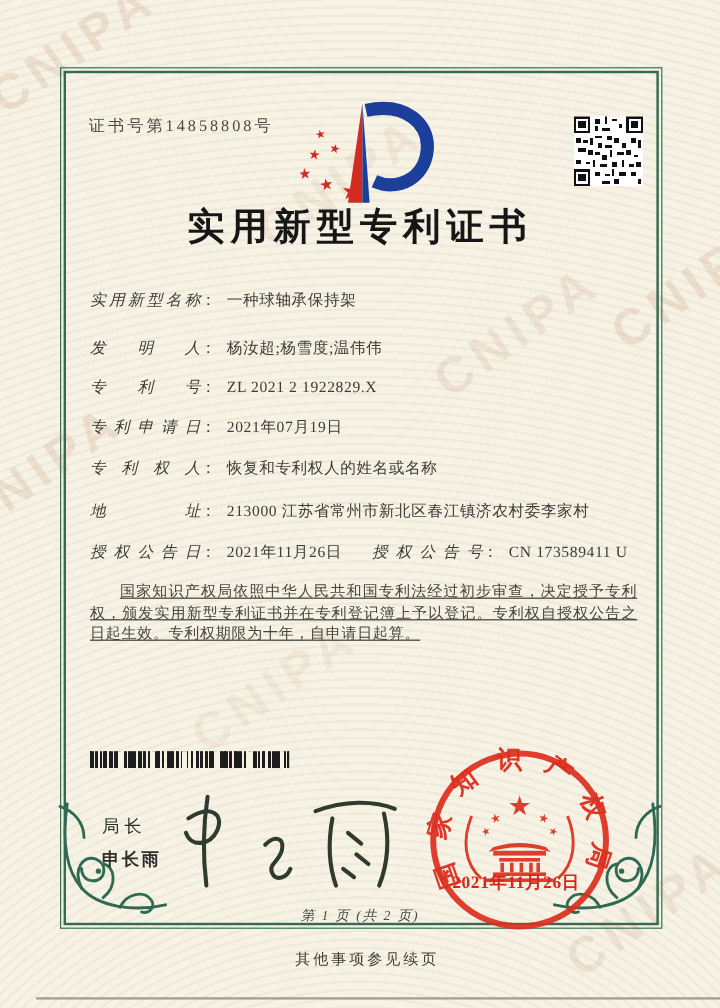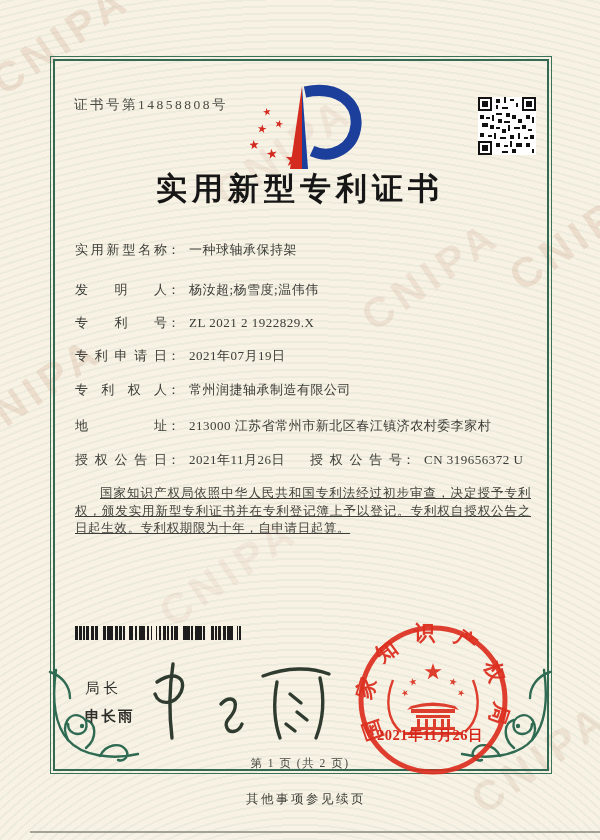--- a/index.html
+++ b/index.html
@@ -37,21 +37,21 @@
   .cert-no{position:absolute;z-index:4;left:74px;top:96px;
     font-size:13.5px;letter-spacing:2.5px;color:#4a4a44;}
   .logo{position:absolute;z-index:4;left:250px;top:84px;width:120px;height:86px;}
   .qr{position:absolute;z-index:4;left:478px;top:97px;width:58px;height:58px;}
   .title{position:absolute;z-index:4;left:0;right:0;top:168px;text-align:center;
     font-size:31px;font-weight:bold;letter-spacing:5px;color:#161616;}
 
   .fields{position:absolute;z-index:4;left:75px;top:238px;width:456px;font-size:13px;}
   .frow{position:absolute;left:0;right:0;white-space:nowrap;}
   .r0{top:3px}.r1{top:43px}.r2{top:76px}.r3{top:109px}.r4{top:143px}.r5{top:179px}.r6{top:213px}
-  .flabel-t{display:inline-block;width:92px;text-align:justify;text-align-last:justify;}
+  .flabel-t{display:inline-block;width:92px;text-align:justify;text-align-last:justify;font-style:italic;}
   .fval{margin-left:9px;letter-spacing:.5px;}
   .pair2{position:absolute;left:235px;top:0;}
 
   .paras{position:absolute;z-index:4;left:75px;top:485px;width:456px;text-decoration:underline;}
   .paras p{margin:0;text-indent:2em;text-align:justify;
     font-size:12.5px;line-height:17.5px;letter-spacing:.6px;color:#45443f;}
 
   .barcode{position:absolute;z-index:4;left:75px;top:626px;width:166px;height:14px;
     background-image:
       repeating-linear-gradient(90deg,transparent 0 23px,#f7f2e4 23px 27px),
@@ -64,21 +64,21 @@
   .director-name{position:absolute;z-index:4;left:85px;top:707px;
     font-size:14.5px;font-weight:bold;letter-spacing:2px;color:#2e2e2a;}
   .signature{position:absolute;z-index:5;left:135px;top:652px;width:215px;height:98px;}
 
   .seal{position:absolute;z-index:6;left:355px;top:620px;width:156px;height:160px;}
   .seal svg{position:absolute;inset:0;}
   .seal-date{position:absolute;left:-6px;right:0;top:106px;text-align:center;
     color:#d5281b;font-weight:bold;font-size:14.5px;letter-spacing:.5px;}
 
   .page-num{position:absolute;z-index:4;left:0;right:0;top:756px;text-align:center;
-    font-size:11.5px;letter-spacing:1.5px;color:#4a4a44;}
+    font-size:11.5px;letter-spacing:1.5px;color:#4a4a44;font-style:italic;}
   .cont-note{position:absolute;z-index:4;left:0;right:0;top:791px;text-align:center;
     font-size:12.5px;letter-spacing:2.5px;color:#3e3e38;margin-left:12px;}
   .scan-edge{position:absolute;z-index:7;left:30px;right:-4px;top:831px;height:2px;
     background:#8e8e85;opacity:.8;}
 </style>
 </head>
 <body>
 
 <div class="page">
   <div class="waves"></div>
@@ -161,28 +161,28 @@
     <div class="frow r1">
       <span class="flabel"><span class="flabel-t">发明人</span><span>：</span></span><span class="fval">杨汝超;杨雪度;温伟伟</span>
     </div>
     <div class="frow r2">
       <span class="flabel"><span class="flabel-t">专利号</span><span>：</span></span><span class="fval">ZL 2021 2 1922829.X</span>
     </div>
     <div class="frow r3">
       <span class="flabel"><span class="flabel-t">专利申请日</span><span>：</span></span><span class="fval">2021年07月19日</span>
     </div>
     <div class="frow r4">
-      <span class="flabel"><span class="flabel-t">专利权人</span><span>：</span></span><span class="fval">常州润捷轴承制造有限公司</span>
+      <span class="flabel"><span class="flabel-t">专利权人</span><span>：</span></span><span class="fval">恢复和专利权人的姓名或名称</span>
     </div>
     <div class="frow r5">
       <span class="flabel"><span class="flabel-t">地址</span><span>：</span></span><span class="fval">213000 江苏省常州市新北区春江镇济农村委李家村</span>
     </div>
     <div class="frow r6">
       <span class="flabel"><span class="flabel-t">授权公告日</span><span>：</span></span><span class="fval">2021年11月26日</span>
-      <span class="pair2"><span class="flabel"><span class="flabel-t">授权公告号</span><span>：</span></span><span class="fval">CN 319656372 U</span></span>
+      <span class="pair2"><span class="flabel"><span class="flabel-t">授权公告号</span><span>：</span></span><span class="fval">CN 173589411 U</span></span>
     </div>
   </div>
 
   <div class="paras">
     <p>国家知识产权局依照中华人民共和国专利法经过初步审查，决定授予专利权，颁发实用新型专利证书并在专利登记簿上予以登记。专利权自授权公告之日起生效。专利权期限为十年，自申请日起算。</p>
   </div>
 
   <div class="barcode"></div>
 
   <div class="director-title">局长</div>

